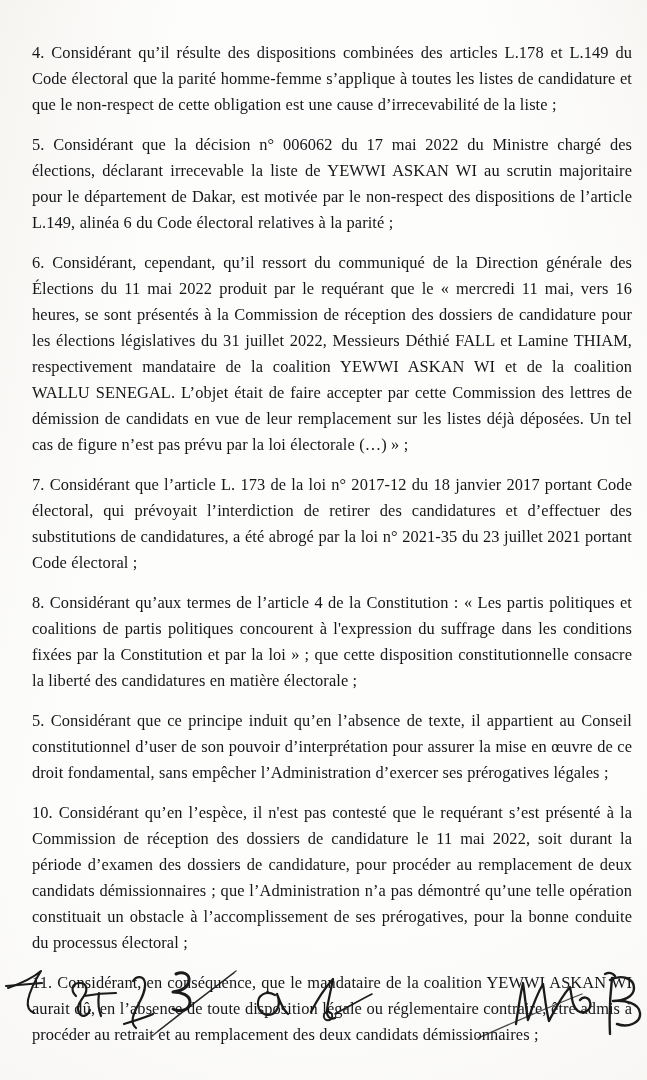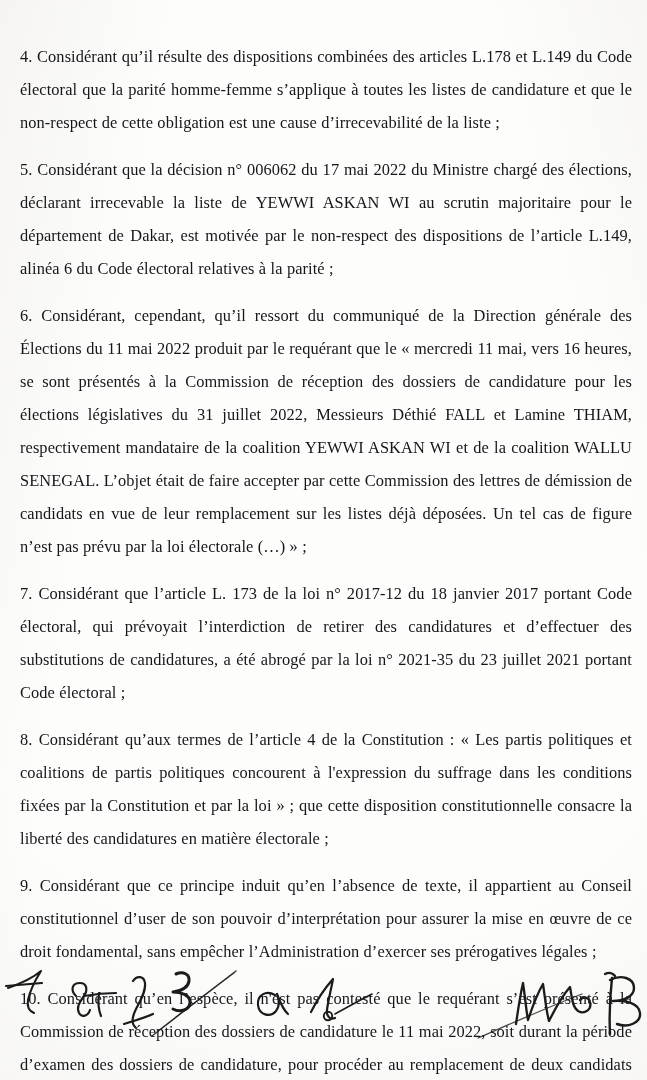--- a/index.html
+++ b/index.html
@@ -29,23 +29,23 @@
       linear-gradient(255deg, rgba(242,240,236,0.5) 0%, rgba(255,255,255,0) 18%),
       radial-gradient(125% 85% at 50% 40%, rgba(255,255,255,0) 55%, rgba(233,230,224,0.45) 100%);
   }
   .body-text {
     position: absolute;
     left: 16px;
     top: 40px;
     width: 616px;
   }
   p.para {
-    margin: 0 0 14px 4px;
+    margin: 0 0 14px 16px;
     font-size: 16.4px;
-    line-height: 33px;
+    line-height: 26px;
     color: #16161a;
     text-align: justify;
     text-justify: inter-word;
     hyphens: none;
     letter-spacing: 0.005em;
     word-spacing: 0.01em;
   }
   p.para:last-child {
     margin-bottom: 0;
   }
@@ -68,21 +68,21 @@
 <div class="page">
 
   <div class="paper-tint"></div>
 
   <div class="body-text">
     <p class="para">4. Considérant qu’il résulte des dispositions combinées des articles L.178 et L.149 du Code électoral que la parité homme-femme s’applique à toutes les listes de candidature et que le non-respect de cette obligation est une cause d’irrecevabilité de la liste ;</p>
     <p class="para">5. Considérant que la décision n° 006062 du 17 mai 2022 du Ministre chargé des élections, déclarant irrecevable la liste de YEWWI ASKAN WI au scrutin majoritaire pour le département de Dakar, est motivée par le non-respect des dispositions de l’article L.149, alinéa 6 du Code électoral relatives à la parité ;</p>
     <p class="para">6. Considérant, cependant, qu’il ressort du communiqué de la Direction générale des Élections du 11 mai 2022 produit par le requérant que le « mercredi 11 mai, vers 16 heures, se sont présentés à la Commission de réception des dossiers de candidature pour les élections législatives du 31 juillet 2022, Messieurs Déthié FALL et Lamine THIAM, respectivement mandataire de la coalition YEWWI ASKAN WI et de la coalition WALLU SENEGAL. L’objet était de faire accepter par cette Commission des lettres de démission de candidats en vue de leur remplacement sur les listes déjà déposées. Un tel cas de figure n’est pas prévu par la loi électorale (…) » ;</p>
     <p class="para">7. Considérant que l’article L. 173 de la loi n° 2017-12 du 18 janvier 2017 portant Code électoral, qui prévoyait l’interdiction de retirer des candidatures et d’effectuer des substitutions de candidatures, a été abrogé par la loi n° 2021-35 du 23 juillet 2021 portant Code électoral ;</p>
     <p class="para">8. Considérant qu’aux termes de l’article 4 de la Constitution : « Les partis politiques et coalitions de partis politiques concourent à l'expression du suffrage dans les conditions fixées par la Constitution et par la loi » ; que cette disposition constitutionnelle consacre la liberté des candidatures en matière électorale ;</p>
-    <p class="para">9. Considérant que ce principe induit qu’en l’absence de texte, il appartient au Conseil constitutionnel d’user de son pouvoir d’interprétation pour assurer la mise en œuvre de ce droit fondamental, sans empêcher l’Administration d’exercer ses prérogatives légales ;</p>
+    <p class="para">5. Considérant que ce principe induit qu’en l’absence de texte, il appartient au Conseil constitutionnel d’user de son pouvoir d’interprétation pour assurer la mise en œuvre de ce droit fondamental, sans empêcher l’Administration d’exercer ses prérogatives légales ;</p>
     <p class="para">10. Considérant qu’en l’espèce, il n'est pas contesté que le requérant s’est présenté à la Commission de réception des dossiers de candidature le 11 mai 2022, soit durant la période d’examen des dossiers de candidature, pour procéder au remplacement de deux candidats démissionnaires ; que l’Administration n’a pas démontré qu’une telle opération constituait un obstacle à l’accomplissement de ses prérogatives, pour la bonne conduite du processus électoral ;</p>
     <p class="para">11. Considérant, en conséquence, que le mandataire de la coalition YEWWI ASKAN WI aurait dû, en l’absence de toute disposition légale ou réglementaire contraire, être admis à procéder au retrait et au remplacement des deux candidats démissionnaires ;</p>
 
   </div>
 
   <div class="signature-band">
     <svg viewBox="0 0 647 100" xmlns="http://www.w3.org/2000/svg" fill="none" stroke="#1b1b1b" stroke-linecap="round" stroke-linejoin="round">
 
       <g stroke-width="2.1">
         <path d="M8 36 C 22 31, 34 25, 41 19 C 36 27, 30 38, 28 48 C 27 54, 29 59, 34 61"></path>

